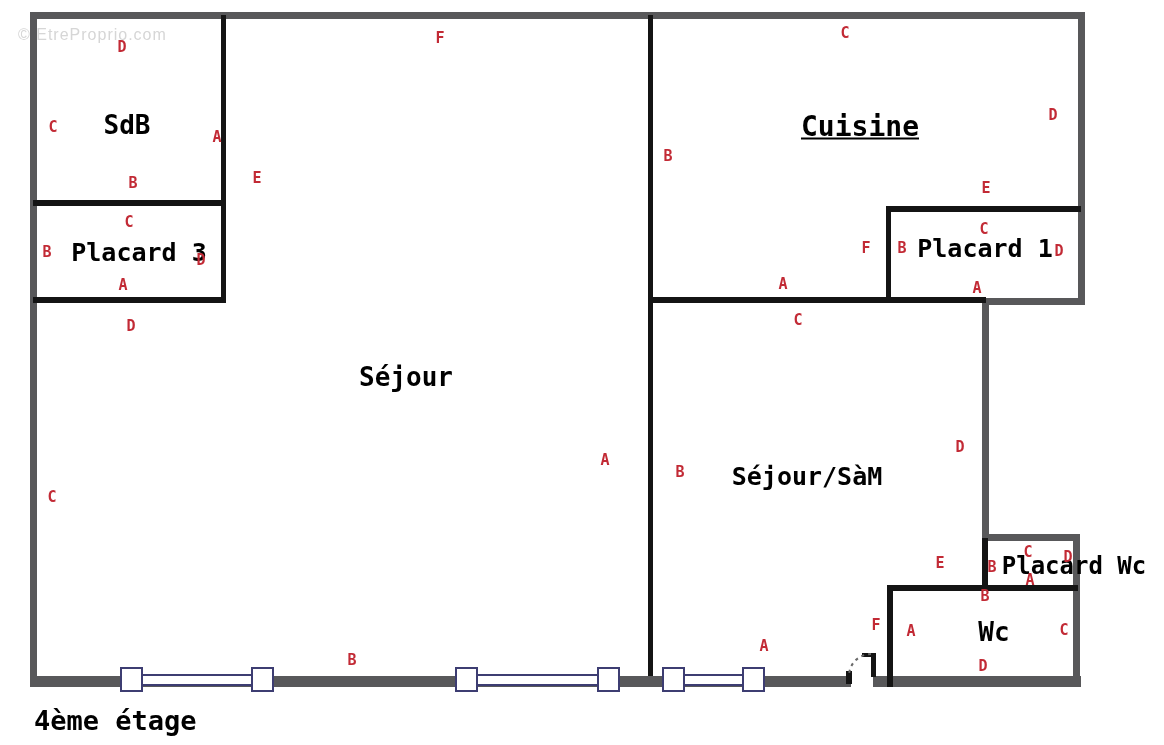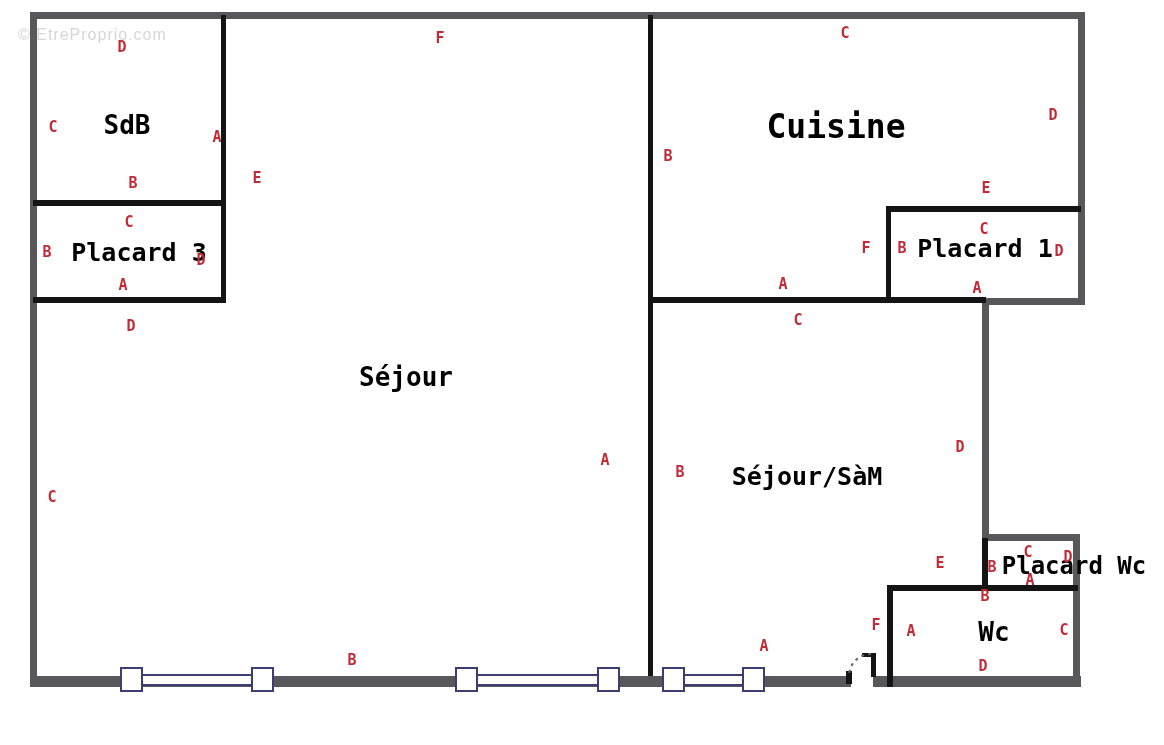--- a/index.html
+++ b/index.html
@@ -97,21 +97,21 @@
   <div class="window" style="left:662px;width:103px;">
     <div class="glaze"></div>
     <div class="sq l"></div>
     <div class="sq r"></div>
   </div>
 
   <div id="rooms">
       <div class="room-label" style="left: 127px; top: 125px; font-size: 26px;">SdB</div>
       <div class="room-label" style="left: 139px; top: 252px; font-size: 25px;">Placard 3</div>
       <div class="room-label" style="left: 406px; top: 377px; font-size: 26px;">Séjour</div>
-      <div class="room-label" style="left: 836px; top: 126px; font-size: 33px;">Cuisine</div>
+      <div class="room-label" style="left: 860px; top: 126px; font-size: 28px; text-decoration: underline;">Cuisine</div>
       <div class="room-label" style="left: 985px; top: 248px; font-size: 25px; text-align: center;">Placard 1</div>
       <div class="room-label" style="left: 807px; top: 476px; font-size: 25px;">Séjour/SàM</div>
       <div class="room-label" style="left: 1074px; top: 566px; font-size: 24px;">Placard Wc</div>
       <div class="room-label" style="left: 994px; top: 632px; font-size: 26px;">Wc</div>
     </div>
   <div id="markers">
       <span class="marker" style="left: 122px; top: 47px;">D</span>
       <span class="marker" style="left: 440px; top: 38px;">F</span>
       <span class="marker" style="left: 845px; top: 33px;">C</span>
       <span class="marker" style="left: 53px; top: 127px;">C</span>
@@ -144,13 +144,14 @@
       <span class="marker" style="left: 1030px; top: 580px;">A</span>
       <span class="marker" style="left: 985px; top: 596px;">B</span>
       <span class="marker" style="left: 876px; top: 625px;">F</span>
       <span class="marker" style="left: 911px; top: 631px;">A</span>
       <span class="marker" style="left: 1064px; top: 630px;">C</span>
       <span class="marker" style="left: 983px; top: 666px;">D</span>
       <span class="marker" style="left: 352px; top: 660px;">B</span>
       <span class="marker" style="left: 764px; top: 646px;">A</span>
     </div>
 
+  <div class="floor-label">4ème étage</div>
 </div>
 
 </body></html>

